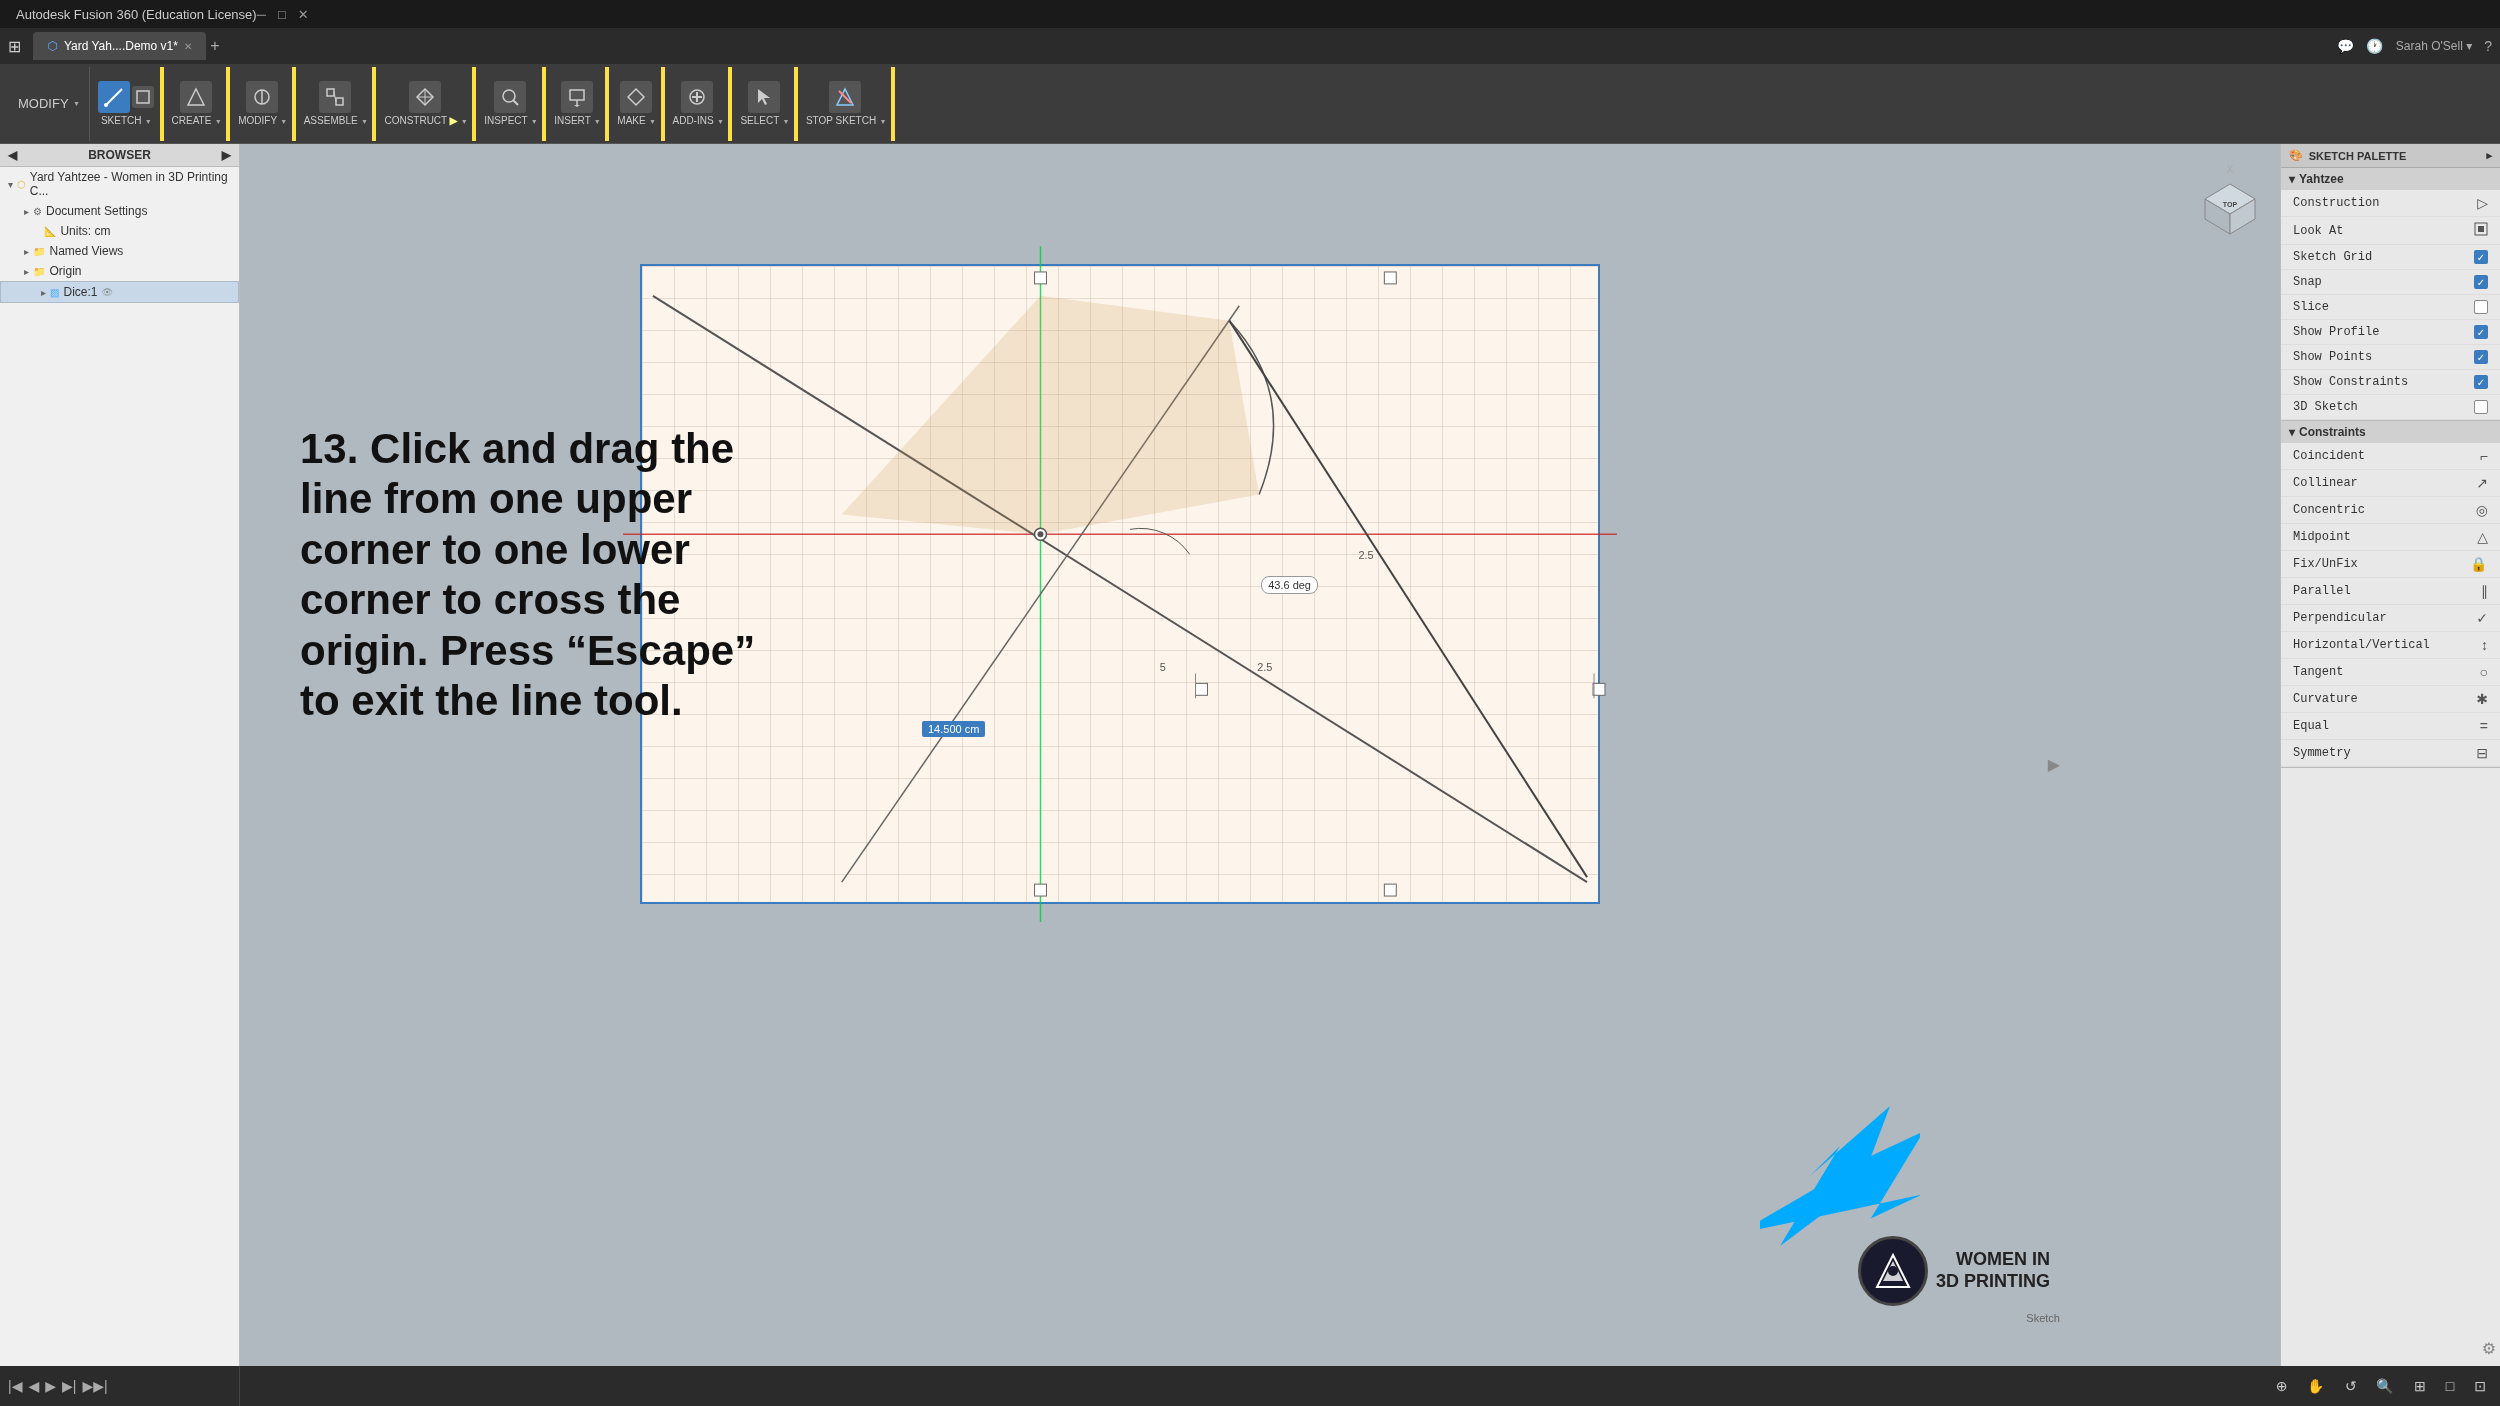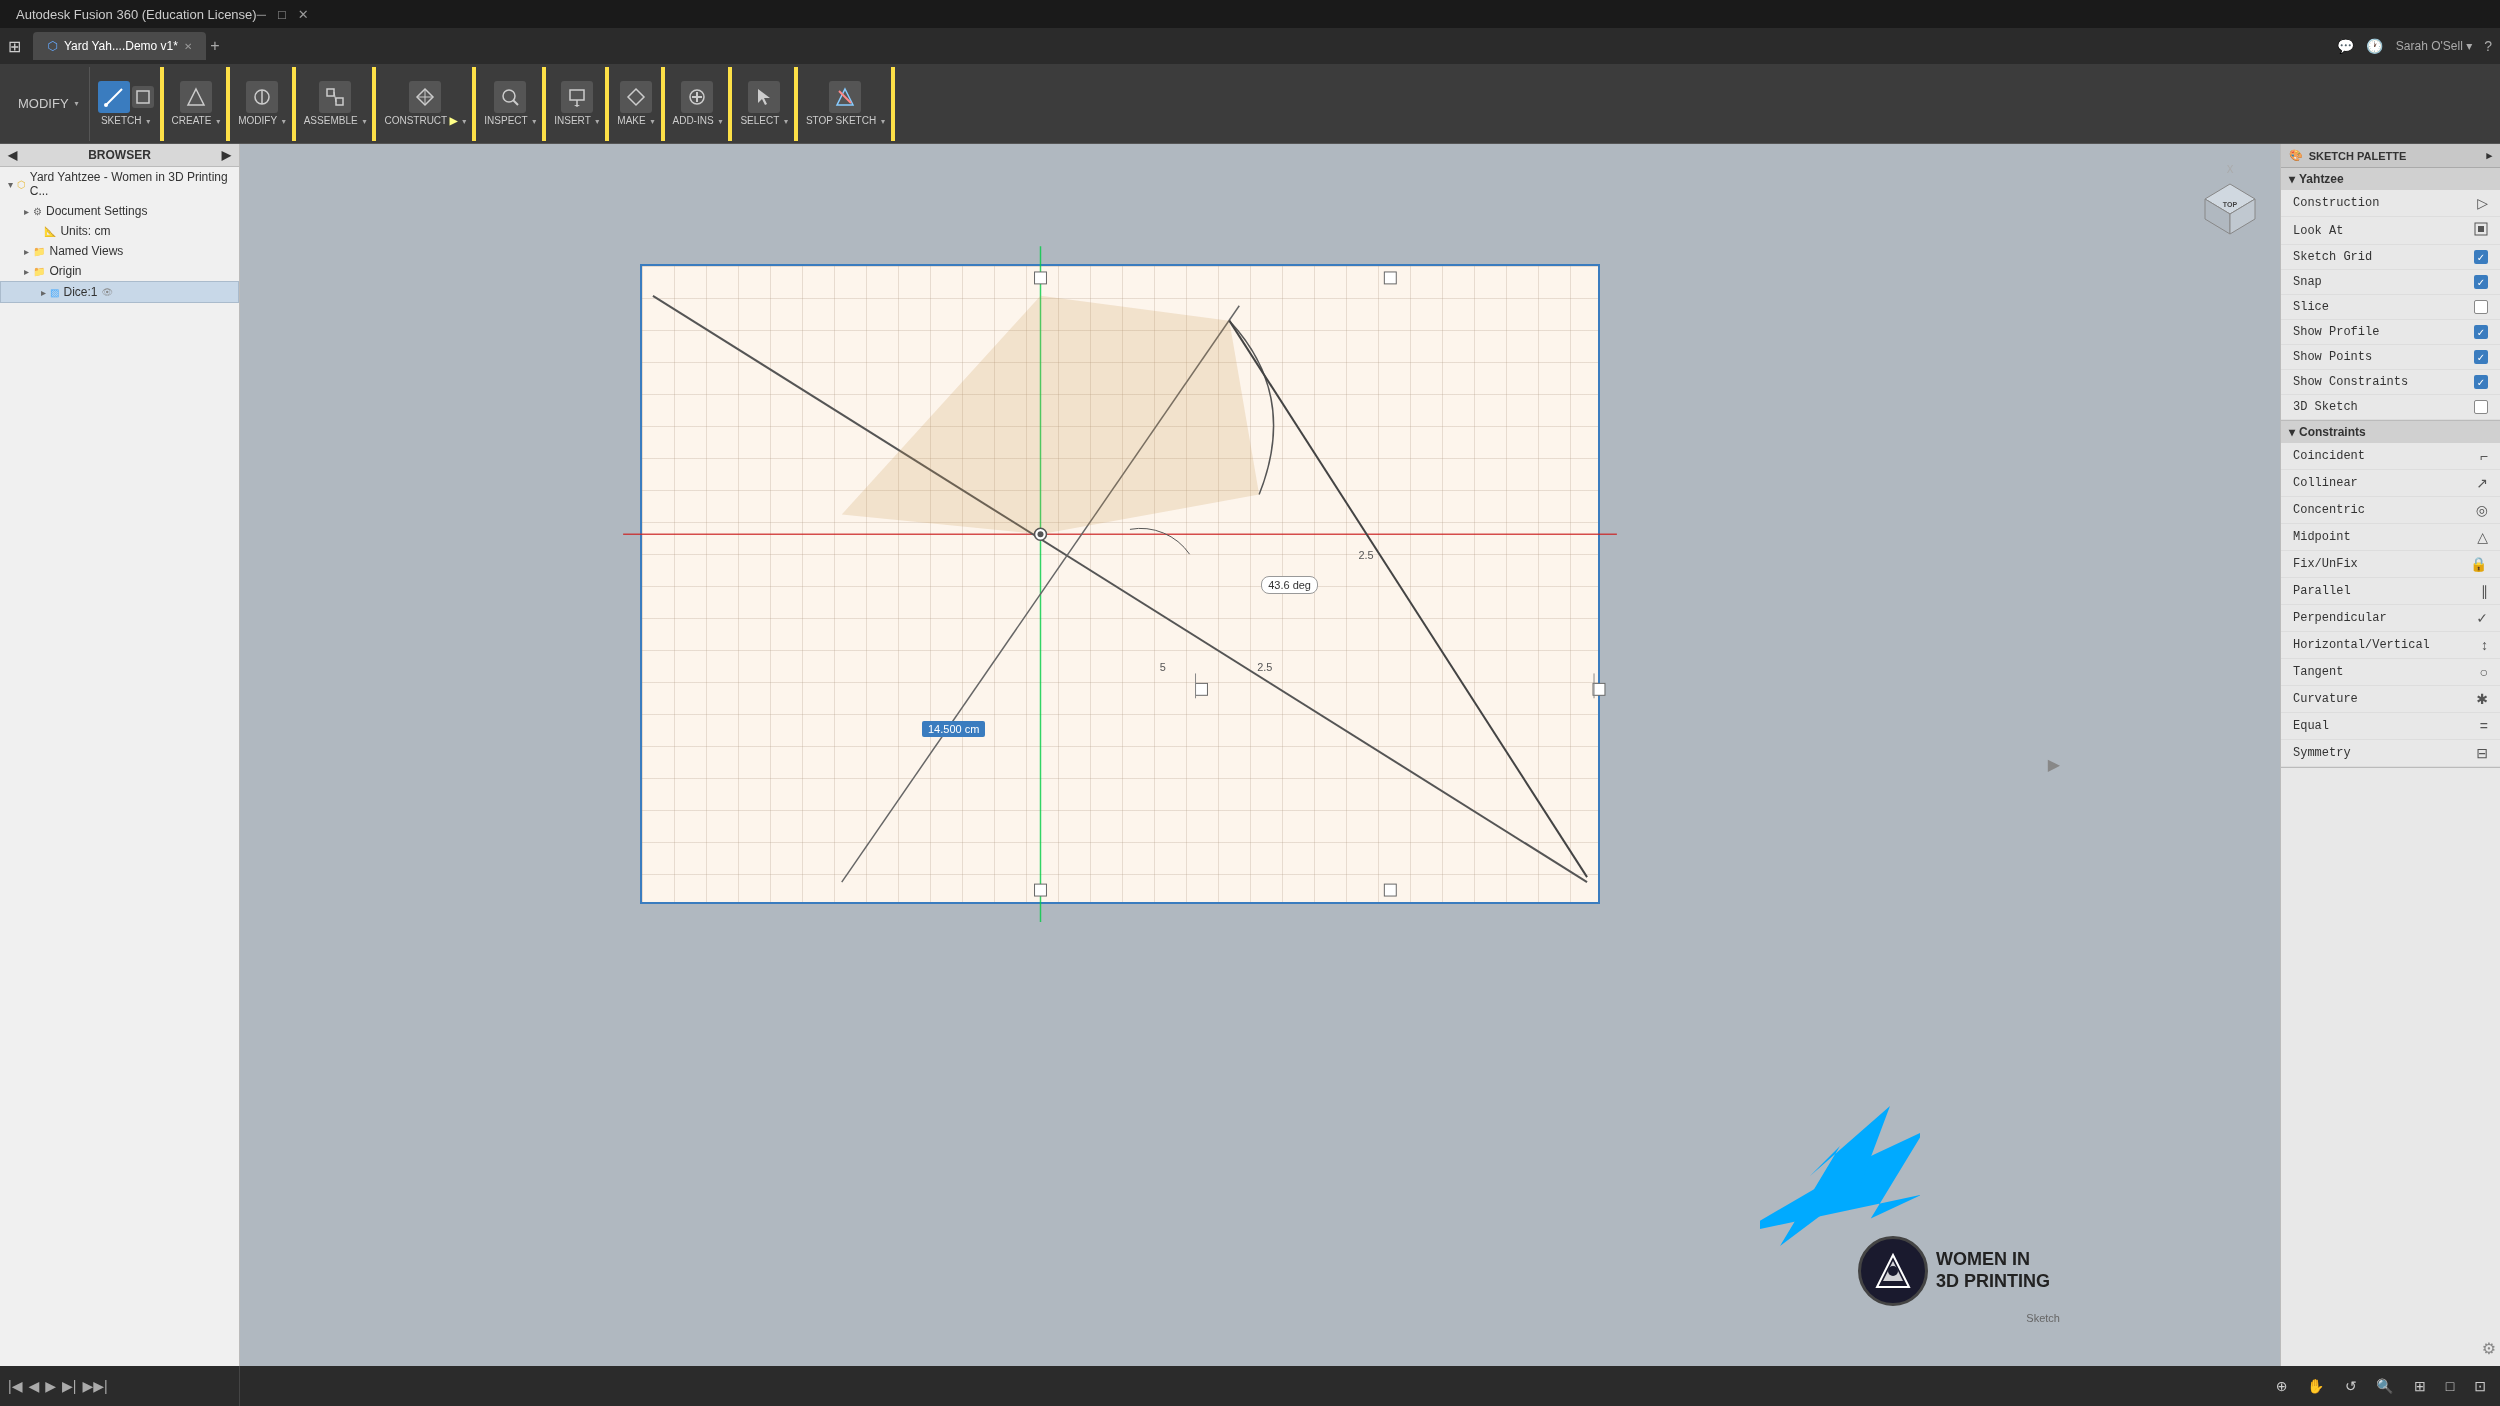--- a/index.html
+++ b/index.html
@@ -291,20 +291,21 @@
       align-items: center;
       justify-content: center;
       color: #fff;
       font-size: 20px;
     }
     .watermark-text {
       color: #222;
       font-size: 18px;
       font-weight: bold;
       line-height: 1.2;
+      text-align: right;
     }
 
     
     .dim-label {
       position: absolute;
       background: #3a7cbf;
       color: white;
       font-size: 11px;
       padding: 2px 6px;
       border-radius: 2px;
@@ -578,20 +579,23 @@
     <div class="browser-item active-layer">
       <span style="margin-left:32px;" class="browser-icon">▸</span>
       <span class="browser-icon" style="color:#4af;">▨</span>
       <span>Dice:1</span>
       <span class="eye-icon">👁</span>
     </div>
   </div>
 
   <div id="canvas-area">
 
+    <div id="instruction-text">
+      <span>13. Click and drag the line from one upper corner to one lower corner to cross the origin. Press “Escape” to exit the line tool.</span>
+    </div>
 
     <div id="sketch-canvas">
       <div class="grid-overlay"></div>
 
       <svg class="sketch-svg" viewBox="0 0 960 640">
 
         <line x1="400" y1="-20" x2="400" y2="660" stroke="#00cc44" stroke-width="1.5" opacity="0.8"></line>
 
         <line x1="-20" y1="270" x2="980" y2="270" stroke="#cc2222" stroke-width="1.5" opacity="0.8"></line>
 

